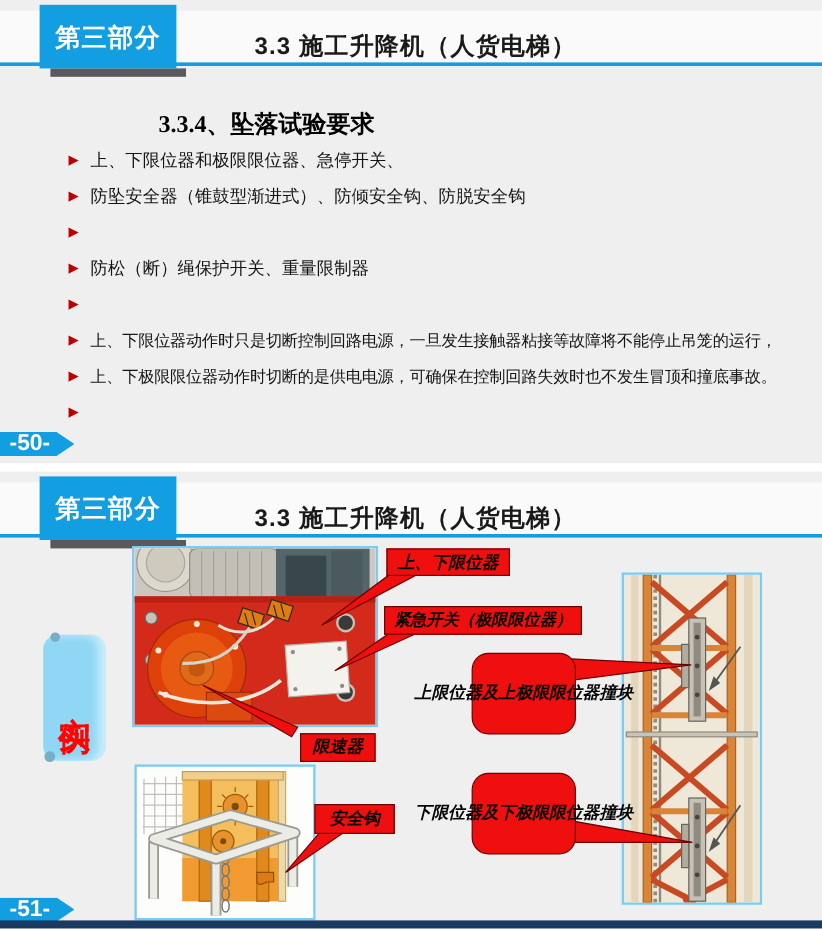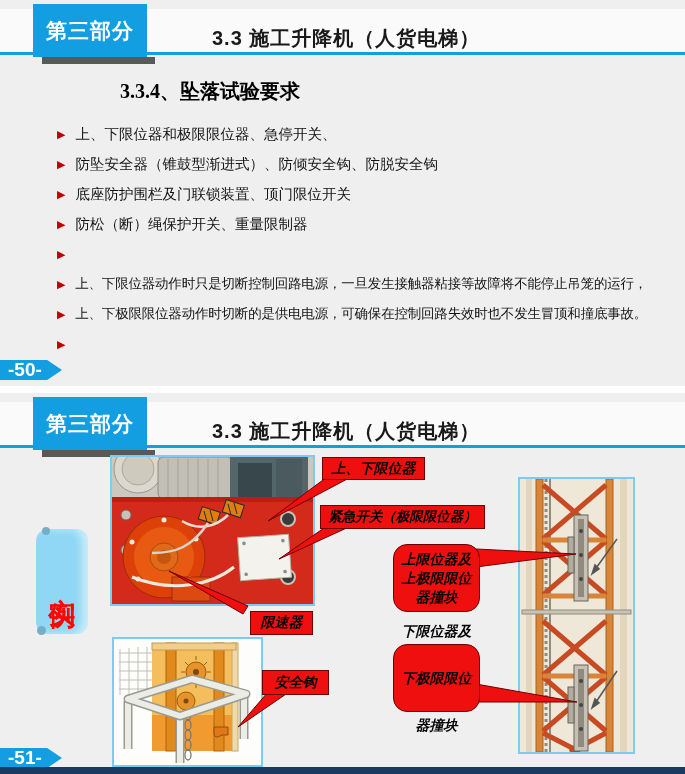--- a/index.html
+++ b/index.html
@@ -20,21 +20,21 @@
     color:#fff;display:flex;align-items:center;justify-content:center;
     font-weight:bold;font-size:21px;letter-spacing:1px;text-align:center;
   }
   .hdr-title{
     position:absolute;left:212px;top:25px;font-weight:bold;font-size:20px;color:#1A1A1A;
     letter-spacing:1px;white-space:nowrap;
   }
 
   
   .sec-title{
-    position:absolute;left:120px;top:78px;margin:0;font-family:"Liberation Serif",serif;
+    position:absolute;left:120px;top:78px;margin:12px;font-family:"Liberation Serif",serif;
     font-weight:bold;font-size:20px;color:#000;white-space:nowrap;
   }
   .bullets{position:absolute;left:57px;top:124px;margin:0;padding:0;list-style:none;}
   .bullets li{
     display:flex;gap:10px;margin-bottom:10px;font-family:"Liberation Serif",serif;
     font-size:14.5px;line-height:20px;color:#141414;white-space:nowrap;
   }
   .bullets li.long{font-size:13.5px;letter-spacing:-0.2px;}
   .arrow{color:#BE0000;font-size:11px;line-height:20px;flex:0 0 auto;}
 
@@ -75,23 +75,23 @@
 
   .callout{
     position:absolute;z-index:3;background:#F00F0F;border:1px solid #6E0000;color:#050505;
     font-family:"Liberation Serif",serif;font-style:italic;font-weight:bold;font-size:14px;
     display:flex;align-items:center;justify-content:center;white-space:nowrap;
   }
   #c-upper-lower{left:322px;top:64px;width:101px;height:21px;}
   #c-emerg{left:320px;top:112px;width:163px;height:22px;font-size:13.5px;}
   #c-speed{left:250px;top:218px;width:61px;height:22px;}
   #c-hook{left:262px;top:277px;width:65px;height:23px;}
-  .bubble{border-radius:14px;flex-direction:column;line-height:19px;text-align:center;}
+  .bubble{border-radius:14px;flex-direction:row;line-height:19px;text-align:center;}
   #b-upper{left:393px;top:151px;width:85px;height:66px;}
-  #b-lower{left:393px;top:251px;width:85px;height:66px;gap:28px;}
+  #b-lower{left:393px;top:251px;width:85px;height:66px;}
 
   .bottom-bar{position:absolute;left:0;top:374px;width:685px;height:7px;background:#1B3A61;z-index:4;}
 </style>
 </head>
 <body>
 
 <section class="slide" id="slide1">
   <div class="hdr-band"></div>
   <div class="hdr-line"></div>
   <div class="part-shadow"></div>
@@ -106,21 +106,20 @@
     <li>
         <span class="arrow">▶</span>
         <span>上、下限位器和极限限位器、急停开关、</span>
       </li>
     <li>
         <span class="arrow">▶</span>
         <span>防坠安全器（锥鼓型渐进式）、防倾安全钩、防脱安全钩</span>
       </li>
     <li>
         <span class="arrow">▶</span>
-        <span>底座防护围栏及门联锁装置、顶门限位开关</span>
       </li>
     <li>
         <span class="arrow">▶</span>
         <span>防松（断）绳保护开关、重量限制器</span>
       </li>
     <li>
         <span class="arrow">▶</span>
       </li>
     <li class="long">
         <span class="arrow">▶</span>

